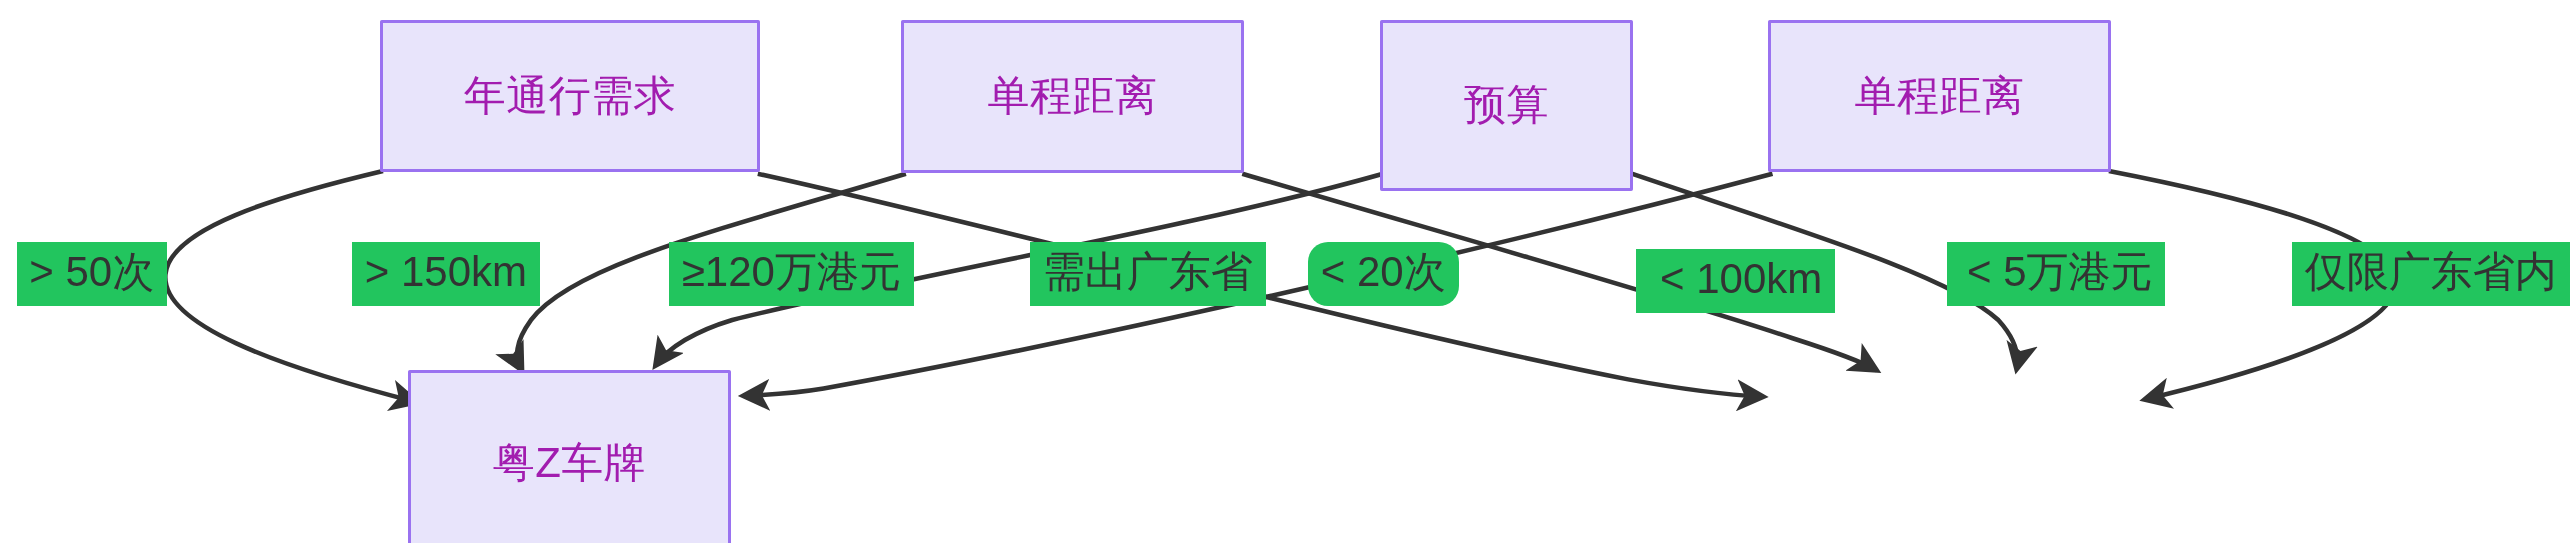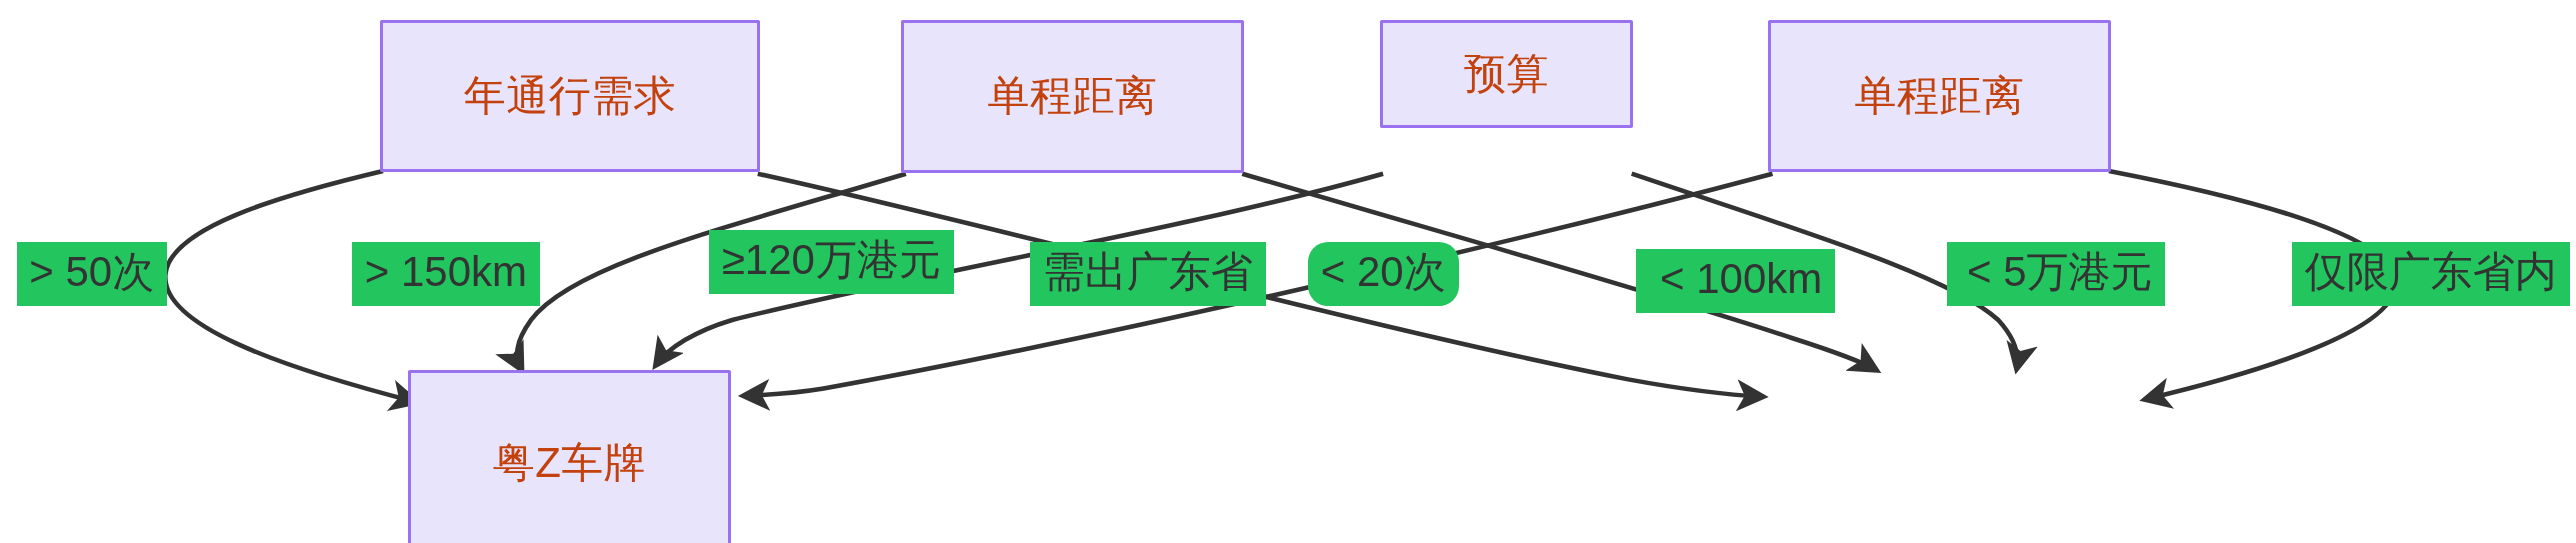--- a/index.html
+++ b/index.html
@@ -27,21 +27,21 @@
   }
   .node {
     position: absolute;
     box-sizing: border-box;
     background: #e8e4fb;
     border: 3.7px solid #9a72f0;
     border-radius: 1.8px;
     display: flex;
     align-items: center;
     justify-content: center;
-    color: #c2410c;
+    color: #a21caf;
     font-size: 42px;
     line-height: 1.2;
     letter-spacing: 0.5px;
     white-space: nowrap;
     z-index: 3;
   }
   .edge-label {
     position: absolute;
     box-sizing: border-box;
     background: #22c55e;
@@ -91,42 +91,42 @@
   </svg>
 
   <div class="node" style="left:380px; top:20px; width:380px; height:152px;">
     <span>年通行需求</span>
   </div>
 
   <div class="node" style="left:901px; top:20px; width:343px; height:153px;">
     <span>单程距离</span>
   </div>
 
-  <div class="node" style="left:1380px; top:20px; width:253px; height:108px;">
+  <div class="node" style="left:1380px; top:20px; width:253px; height:171px;">
     <span>预算</span>
   </div>
 
   <div class="node" style="left:1768px; top:20px; width:343px; height:152px;">
     <span>单程距离</span>
   </div>
 
   <div class="node" style="left:408px; top:370px; width:323px; height:186px;justify-content:center;">
     <span>粤Z车牌</span>
   </div>
 
 
   <div class="edge-label" style="left:16.5px; top:242px;">
     <span>&gt; 50次</span>
   </div>
 
   <div class="edge-label" style="left:352px; top:242px;">
     <span>&gt; 150km</span>
   </div>
 
-  <div class="edge-label" style="left:669px; top:230px;margin-left:40px;">
+  <div class="edge-label" style="left:669px; top:242px;">
     <span>≥120万港元</span>
   </div>
 
   <div class="edge-label" style="left:1030px; top:242px;">
     <span>需出广东省</span>
   </div>
 
   <div class="edge-label" style="left:1308px; top:242px;border-radius:20px;">
     <span>&lt; 20次</span>
   </div>

